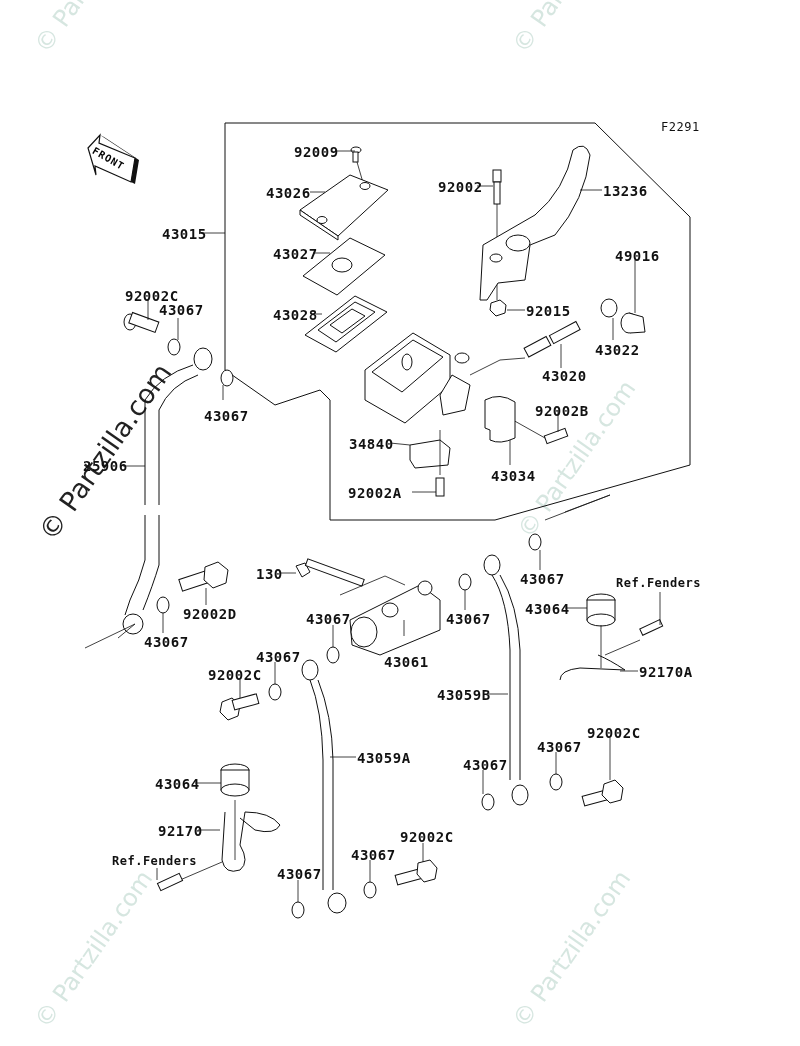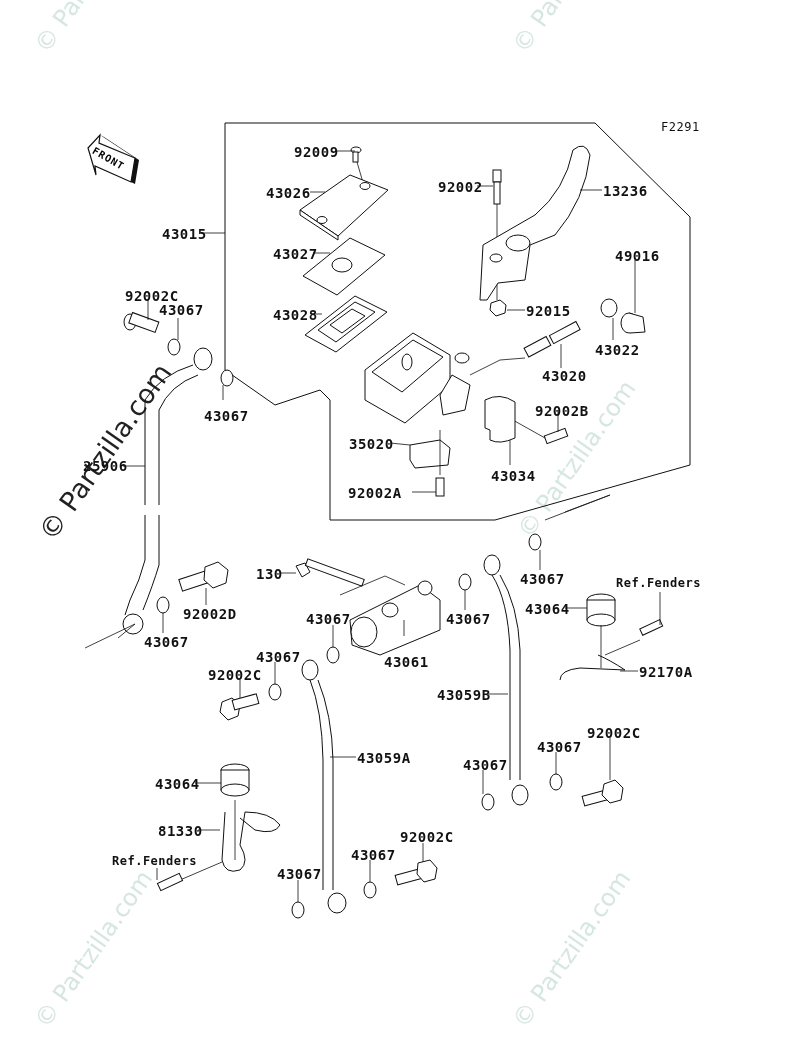--- a/index.html
+++ b/index.html
@@ -258,21 +258,21 @@
 <div class="lbl" style="left:438px; top:181px;">92002</div>
 <div class="lbl" style="left:603px; top:185px;">13236</div>
 <div class="lbl" style="left:615px; top:250px;">49016</div>
 <div class="lbl" style="left:526px; top:305px;">92015</div>
 <div class="lbl" style="left:595px; top:344px;">43022</div>
 <div class="lbl" style="left:542px; top:370px;">43020</div>
 <div class="lbl" style="left:125px; top:290px;">92002C</div>
 <div class="lbl" style="left:159px; top:304px;">43067</div>
 <div class="lbl" style="left:204px; top:410px;">43067</div>
 <div class="lbl" style="left:535px; top:405px;">92002B</div>
-<div class="lbl" style="left:349px; top:438px;">35020</div>
+<div class="lbl" style="left:349px; top:438px;">34840</div>
 <div class="lbl" style="left:491px; top:470px;">43034</div>
 <div class="lbl" style="left:348px; top:487px;">92002A</div>
 <div class="lbl" style="left:83px; top:460px;">25906</div>
 <div class="lbl" style="left:144px; top:636px;">43067</div>
 <div class="lbl" style="left:256px; top:568px;">130</div>
 <div class="lbl" style="left:183px; top:608px;">92002D</div>
 <div class="lbl" style="left:306px; top:613px;">43067</div>
 <div class="lbl" style="left:446px; top:613px;">43067</div>
 <div class="lbl" style="left:520px; top:573px;">43067</div>
 <div class="lbl" style="left:384px; top:656px;">43061</div>
@@ -280,19 +280,19 @@
 <div class="lbl plain" style="left:616px; top:577px; font-weight:bold;">Ref.Fenders</div>
 <div class="lbl" style="left:639px; top:666px;">92170A</div>
 <div class="lbl" style="left:437px; top:689px;">43059B</div>
 <div class="lbl" style="left:587px; top:727px;">92002C</div>
 <div class="lbl" style="left:537px; top:741px;">43067</div>
 <div class="lbl" style="left:463px; top:759px;">43067</div>
 <div class="lbl" style="left:208px; top:669px;">92002C</div>
 <div class="lbl" style="left:256px; top:651px;">43067</div>
 <div class="lbl" style="left:357px; top:752px;">43059A</div>
 <div class="lbl" style="left:155px; top:778px;">43064</div>
-<div class="lbl" style="left:158px; top:825px;">81330</div>
+<div class="lbl" style="left:158px; top:825px;">92170</div>
 <div class="lbl plain" style="left:112px; top:855px; font-weight:bold;">Ref.Fenders</div>
 <div class="lbl" style="left:277px; top:868px;">43067</div>
 <div class="lbl" style="left:351px; top:849px;">43067</div>
 <div class="lbl" style="left:400px; top:831px;">92002C</div>
 
 <div style="position:absolute; left:96px; top:145px; font-family:'DejaVu Sans Mono', monospace; font-size:10px; font-weight:bold; transform:rotate(30deg); transform-origin:left top; letter-spacing:1px;">FRONT</div>
 
 </body></html>

